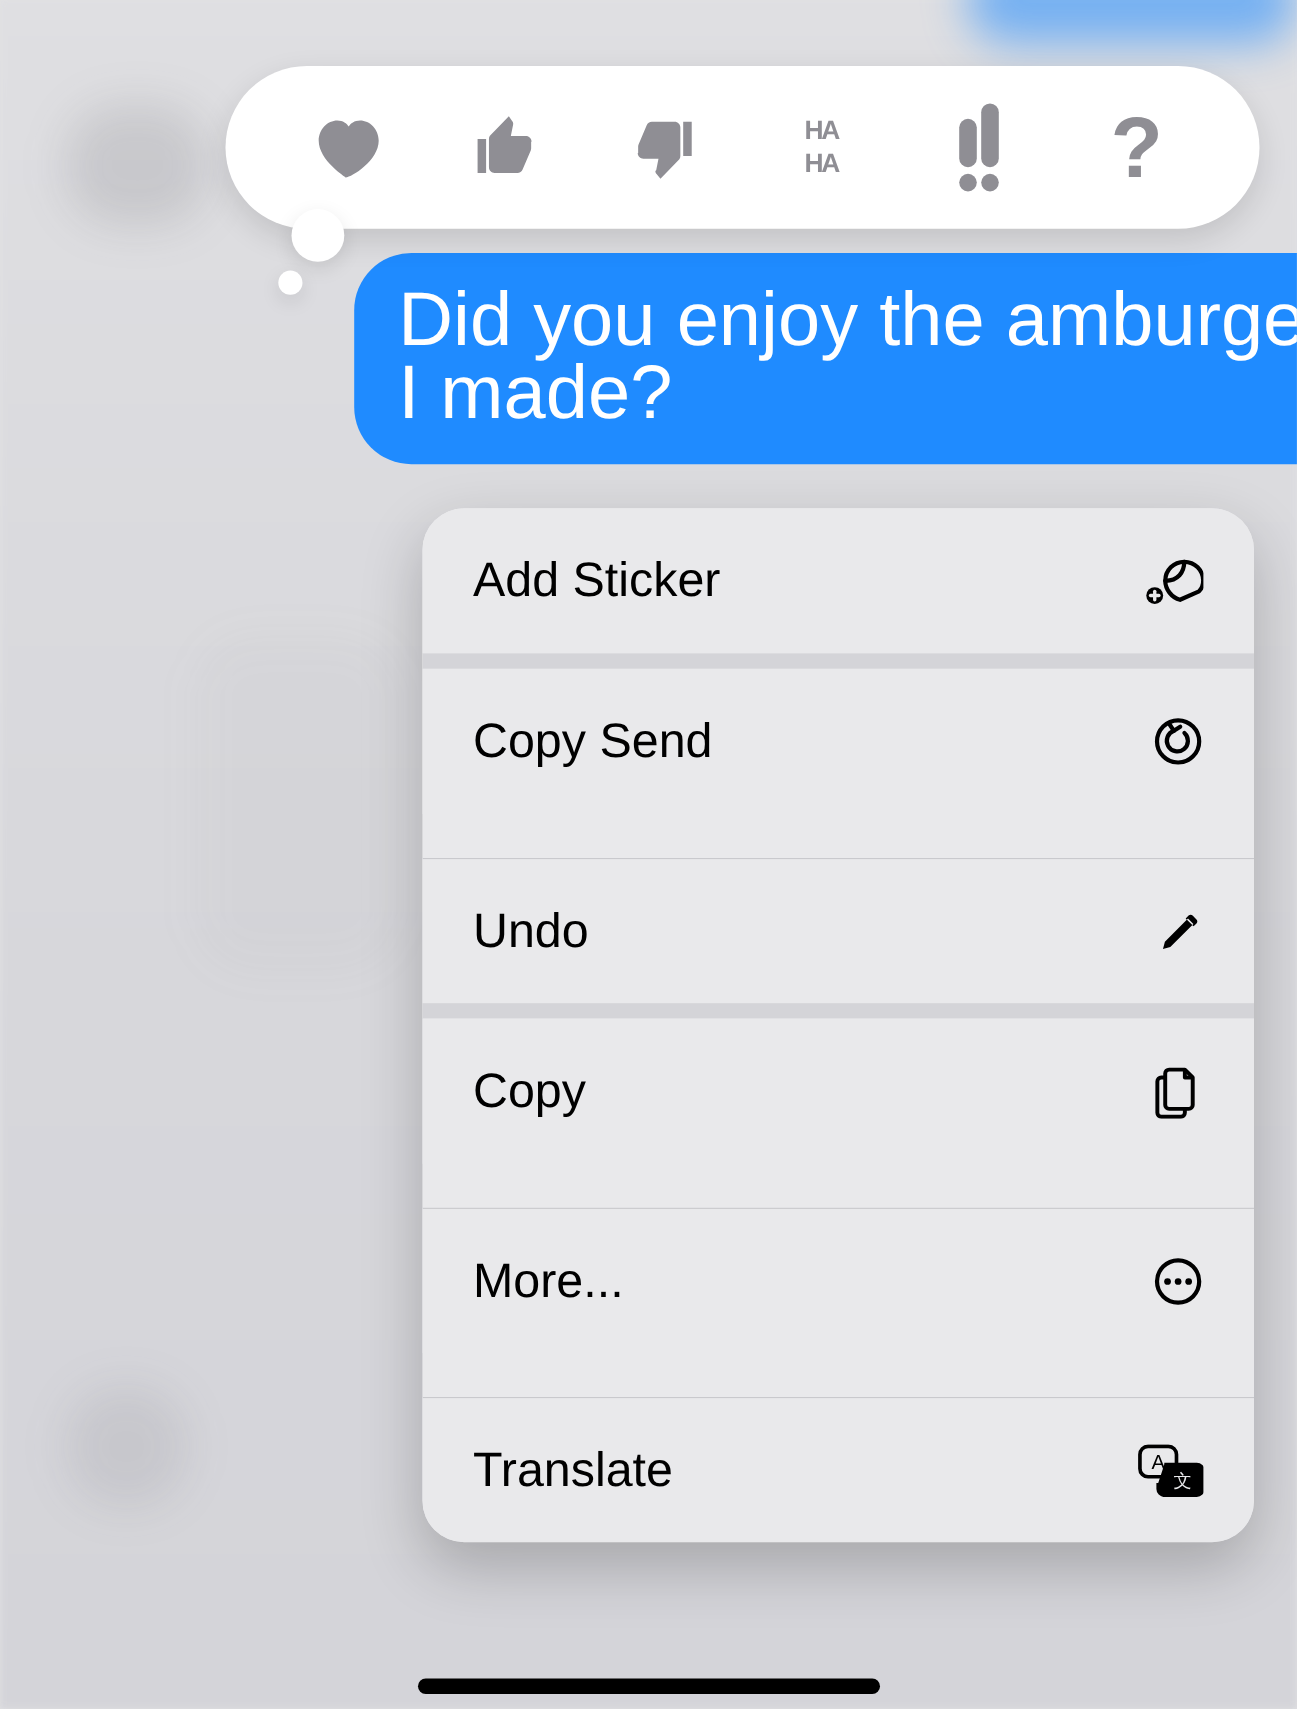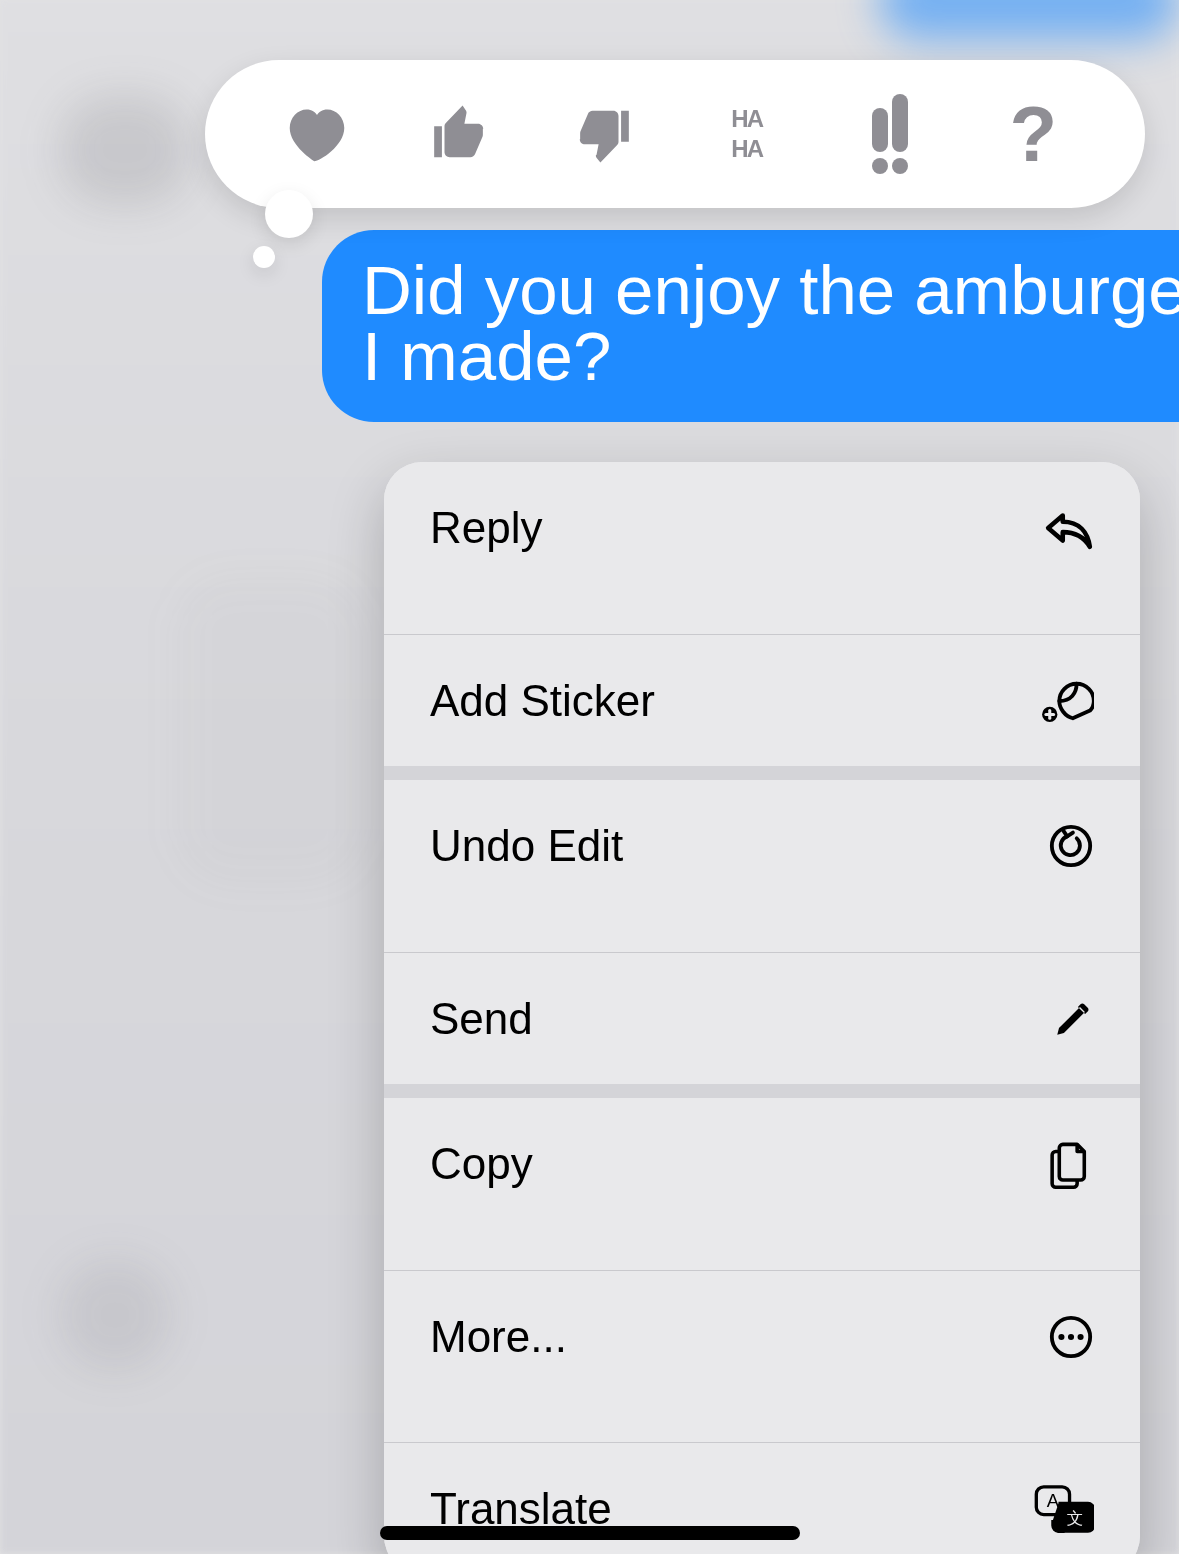--- a/index.html
+++ b/index.html
@@ -227,57 +227,49 @@
     </div>
   </div>
 </div>
 
 <div class="msg-bubble">
   <span>Did you enjoy the amburgers I made?</span>
 </div>
 
 <div class="menu">
 
-  <div class="menu-row">
-    <span class="lbl">Reply</span>
-    <span class="ico">
-      <svg width="50" height="44" viewBox="0 0 24 20" fill="none" stroke="currentColor" stroke-width="2.2" stroke-linejoin="round" stroke-linecap="round">
-        <path d="M9 4 2 10l7 6V12c6 0 10 2 13 7-1-7-5-12-13-12V4z" fill="none"></path>
-      </svg>
-    </span>
-  </div>
 
   <div class="menu-row">
     <span class="lbl">Add Sticker</span>
     <span class="ico">
       <svg width="54" height="46" viewBox="0 0 28 24" fill="none" stroke="currentColor" stroke-width="2" stroke-linecap="round" stroke-linejoin="round">
         <path d="M10 12c0-5 4-9 9-9 5 0 9 4 9 9 0 2-1 4-2 5l-9 4c-4-1-7-5-7-9z" fill="none"></path>
         <path d="M19 3c0 5-3 9-9 9"></path>
         <circle cx="5" cy="19" r="4" fill="currentColor" stroke="none"></circle>
         <line x1="5" y1="17" x2="5" y2="21" stroke="#e9e9eb" stroke-width="1.6"></line>
         <line x1="3" y1="19" x2="7" y2="19" stroke="#e9e9eb" stroke-width="1.6"></line>
       </svg>
     </span>
   </div>
 
   <div class="menu-sep"></div>
 
   <div class="menu-row">
-    <span class="lbl">Undo Edit</span>
+    <span class="lbl">Copy Send</span>
     <span class="ico">
       <svg width="46" height="46" viewBox="0 0 24 24" fill="none" stroke="currentColor" stroke-width="2" stroke-linecap="round" stroke-linejoin="round">
         <circle cx="12" cy="12" r="10"></circle>
         <path d="M15 8a5 5 0 1 1-5-1"></path>
         <polyline points="8,4 10,7 13,5"></polyline>
       </svg>
     </span>
   </div>
 
   <div class="menu-row">
-    <span class="lbl">Send</span>
+    <span class="lbl">Undo</span>
     <span class="ico">
       <svg width="42" height="42" viewBox="0 0 24 24" fill="currentColor">
         <path d="M3 21l3.8-1 12-12-2.8-2.8-12 12L3 21zM18.4 3.6l2 2c.6.6.6 1.5 0 2.1l-1.5 1.5-4.1-4.1 1.5-1.5c.6-.6 1.5-.6 2.1 0z"></path>
       </svg>
     </span>
   </div>
 
   <div class="menu-sep"></div>
 
   <div class="menu-row">

